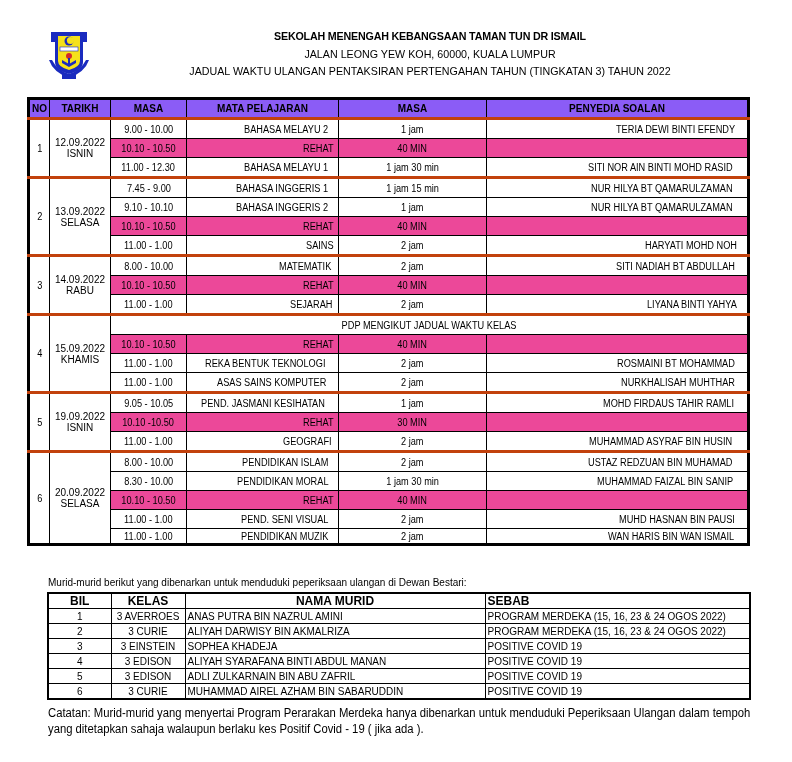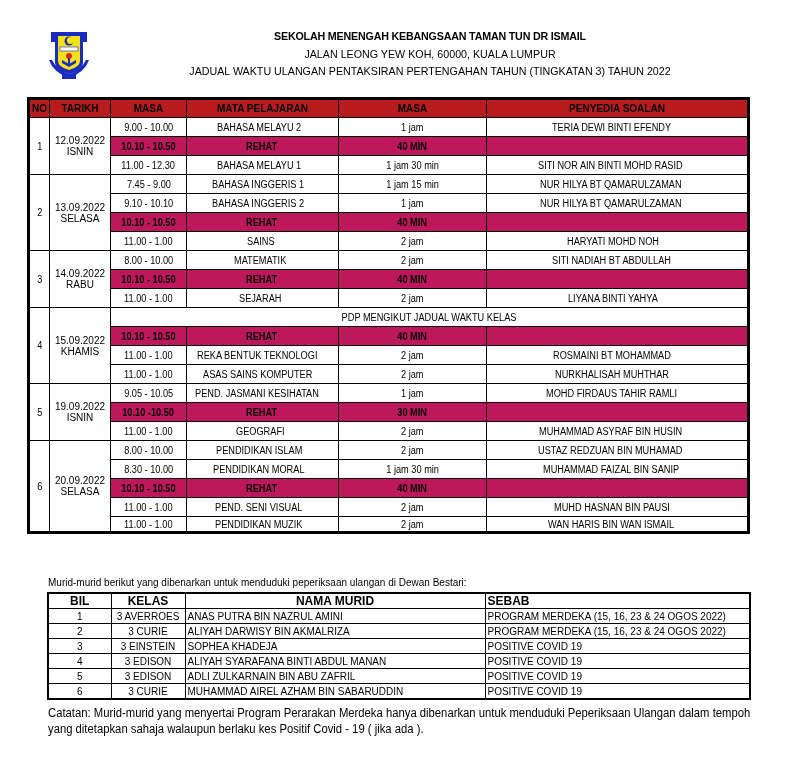--- a/index.html
+++ b/index.html
@@ -8,25 +8,25 @@
   .logo { position: absolute; left: 48px; top: 30px; width: 42px; height: 50px; }
   .head { position: absolute; left: 160px; width: 540px; text-align: center; }
   .head .l1 { position: absolute; top: 30px; left: 0; width: 540px; font-weight: bold; font-size: 11.5px; letter-spacing: -0.2px; transform: scaleX(0.93); }
   .head .l2 { position: absolute; top: 48px; left: 0; width: 540px; font-size: 11.5px; transform: scaleX(0.93); }
   .head .l3 { position: absolute; top: 65px; left: 0; width: 540px; font-size: 11.5px; transform: scaleX(0.93); }
 
   table.sched { position: absolute; left: 27px; top: 97px; border-collapse: collapse;
                 border: 3px solid #000; font-size: 10px; table-layout: fixed; }
   table.sched th, table.sched td { border: 1px solid #000; padding: 0 2px; height: 18px;
                 white-space: nowrap; overflow: hidden; }
-  table.sched th { background: #b91c1c; font-weight: bold; height: 17px; text-align: center; }
+  table.sched th { background: #8b5cf6; font-weight: bold; height: 17px; text-align: center; }
   table.sched td.c { text-align: center; }
-  table.sched td.l { text-align: center; }
-  table.sched tr.rehat td.r { background: #be185d; font-weight: bold; }
-  table.sched tr.gstart td { border-top: 1px solid #c2410c; }
+  table.sched td.l { text-align: right; }
+  table.sched tr.rehat td.r { background: #ec4899; font-weight: normal; }
+  table.sched tr.gstart td { border-top: 3px solid #c2410c; }
   table.sched tr.short td { height: 14px; }
   .cond { display: inline-block; transform: scaleX(0.92); transform-origin: left center; }
   .condc { display: inline-block; transform: scaleX(0.92); }
 
   .note-intro { position: absolute; left: 48px; top: 577px; font-size: 10px; }
   table.students { position: absolute; left: 47px; top: 592px; border-collapse: collapse;
                 border: 2px solid #000; font-size: 10px; table-layout: fixed; }
   table.students th, table.students td { border: 1px solid #000; height: 14px; padding: 0 2px; white-space: nowrap; }
   table.students th { font-weight: bold; font-size: 12px; }
   table.students td.c, table.students th.c { text-align: center; }

